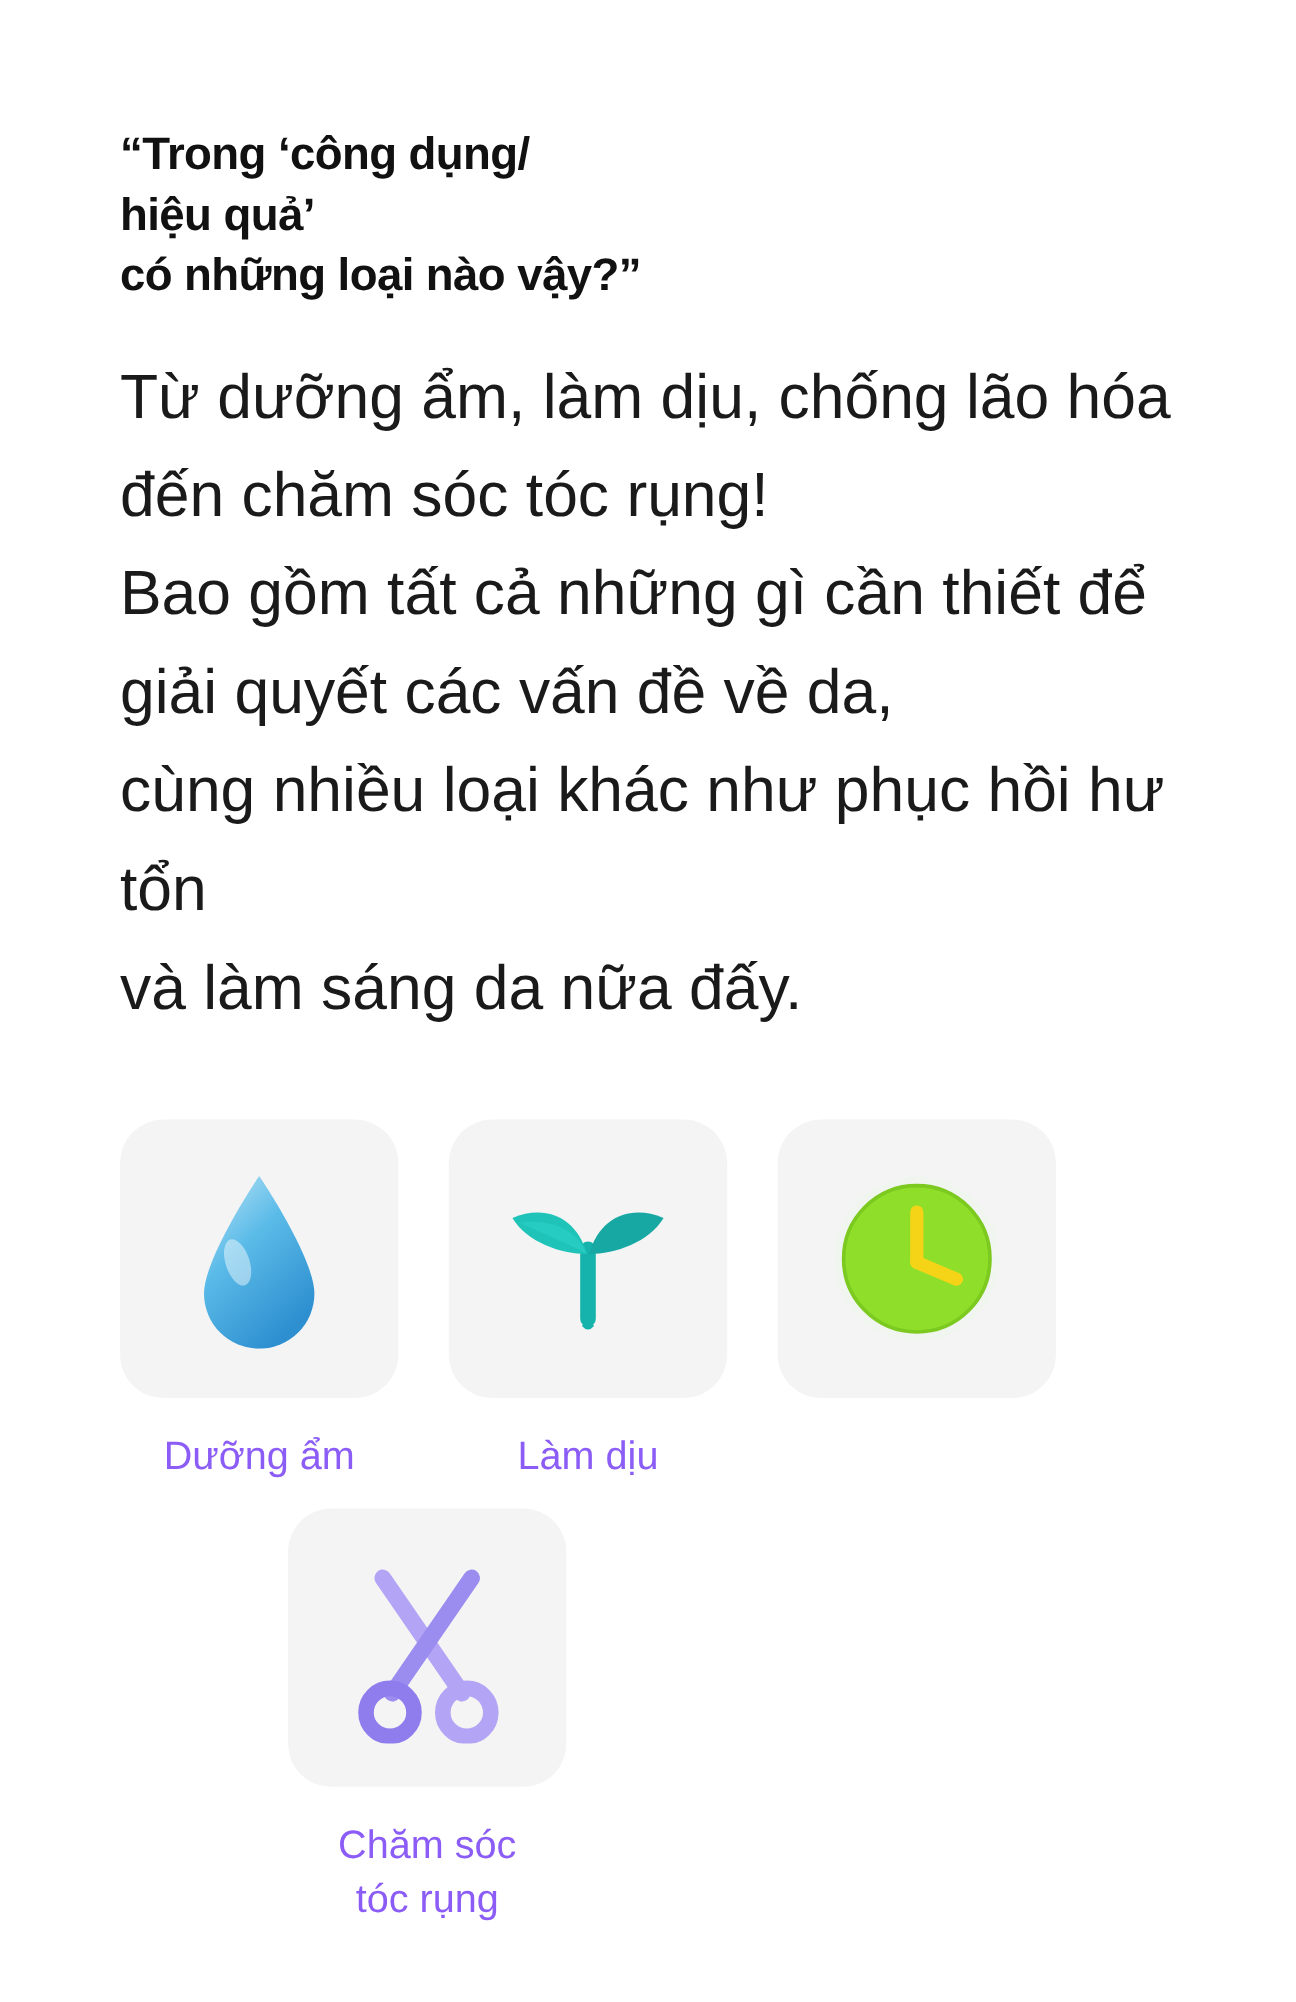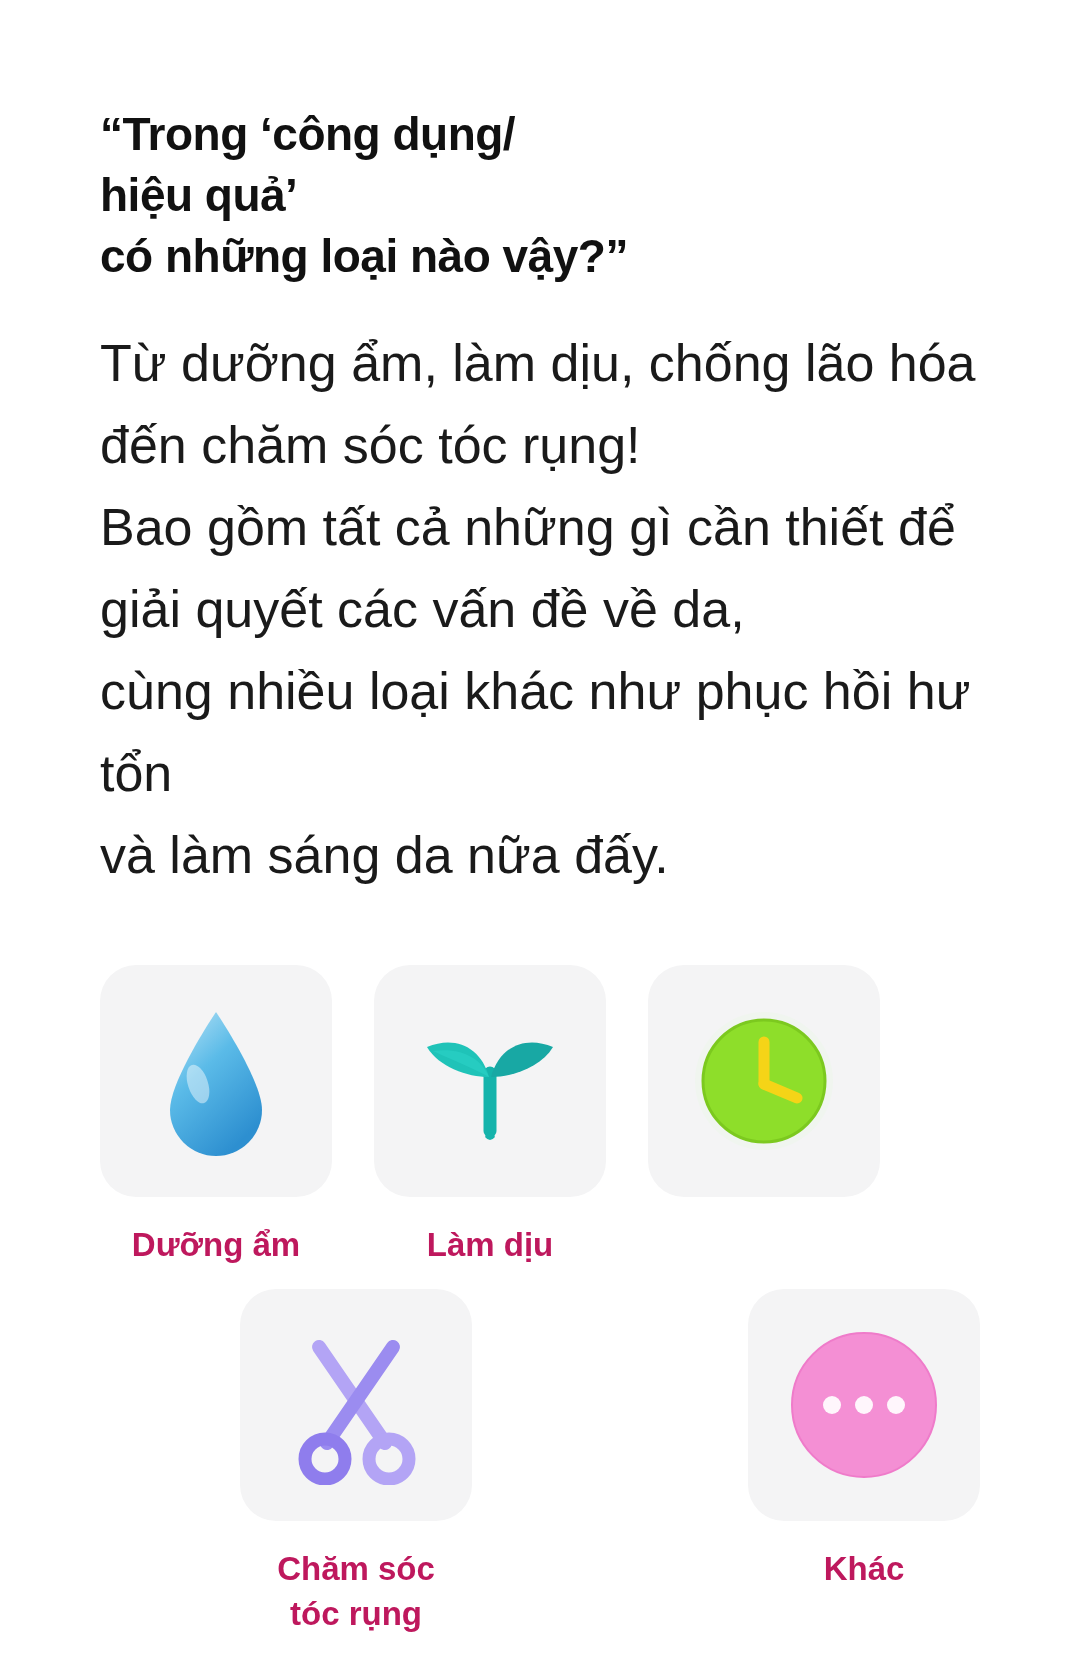--- a/index.html
+++ b/index.html
@@ -13,21 +13,21 @@
   }
   .page {
     position: relative;
     width: 1080px;
     height: 1668px;
     background: #ffffff;
     padding: 0 100px;
   }
   .headline {
     margin-top: 104px;
-    font-size: 46px;
+    font-size: 38px;
     font-weight: bold;
     line-height: 1.33;
     letter-spacing: -0.5px;
     color: #111111;
     white-space: pre-line;
   }
   .body-copy {
     margin-top: 34px;
     font-size: 52px;
     font-weight: normal;
@@ -59,24 +59,24 @@
     border-radius: 36px;
     background: #f4f4f5;
     display: flex;
     align-items: center;
     justify-content: center;
   }
   .tile svg { display: block; }
   .cell-label {
     margin-top: 26px;
     font-size: 33px;
-    font-weight: bold;
+    font-weight: normal;
     line-height: 1.35;
     text-align: center;
-    color: #be185d;
+    color: #8b5cf6;
     white-space: pre-line;
   }
 </style>
 </head>
 <body>
 
 <div class="page">
 
   <h1 class="headline">“Trong ‘công dụng/
 hiệu quả’
@@ -153,31 +153,17 @@
               <path d="M112 22 L46 118" stroke="#9b8cf0" stroke-width="14" stroke-linecap="round" fill="none"></path>
               <circle cx="44" cy="134" r="20" fill="none" stroke="#8f7ded" stroke-width="13"></circle>
               <circle cx="108" cy="134" r="20" fill="none" stroke="#b3a4f5" stroke-width="13"></circle>
             </svg>
           </span>
         </div>
         <div class="cell-label">Chăm sóc
 tóc rụng</div>
       </div>
 
-      <div class="cell">
-        <div class="tile">
-          <span>
-            <svg width="152" height="152" viewBox="0 0 152 152">
-              <circle cx="76" cy="76" r="72" fill="#f48fd4"></circle>
-              <circle cx="76" cy="76" r="72" fill="none" stroke="#ef7bca" stroke-width="2"></circle>
-              <circle cx="44" cy="76" r="9" fill="#ffffff" opacity="0.92"></circle>
-              <circle cx="76" cy="76" r="9" fill="#ffffff" opacity="0.92"></circle>
-              <circle cx="108" cy="76" r="9" fill="#ffffff" opacity="0.92"></circle>
-            </svg>
-          </span>
-        </div>
-        <div class="cell-label">Khác</div>
-      </div>
 
     </div>
 
   </div>
 </div>
 
 </body></html>

